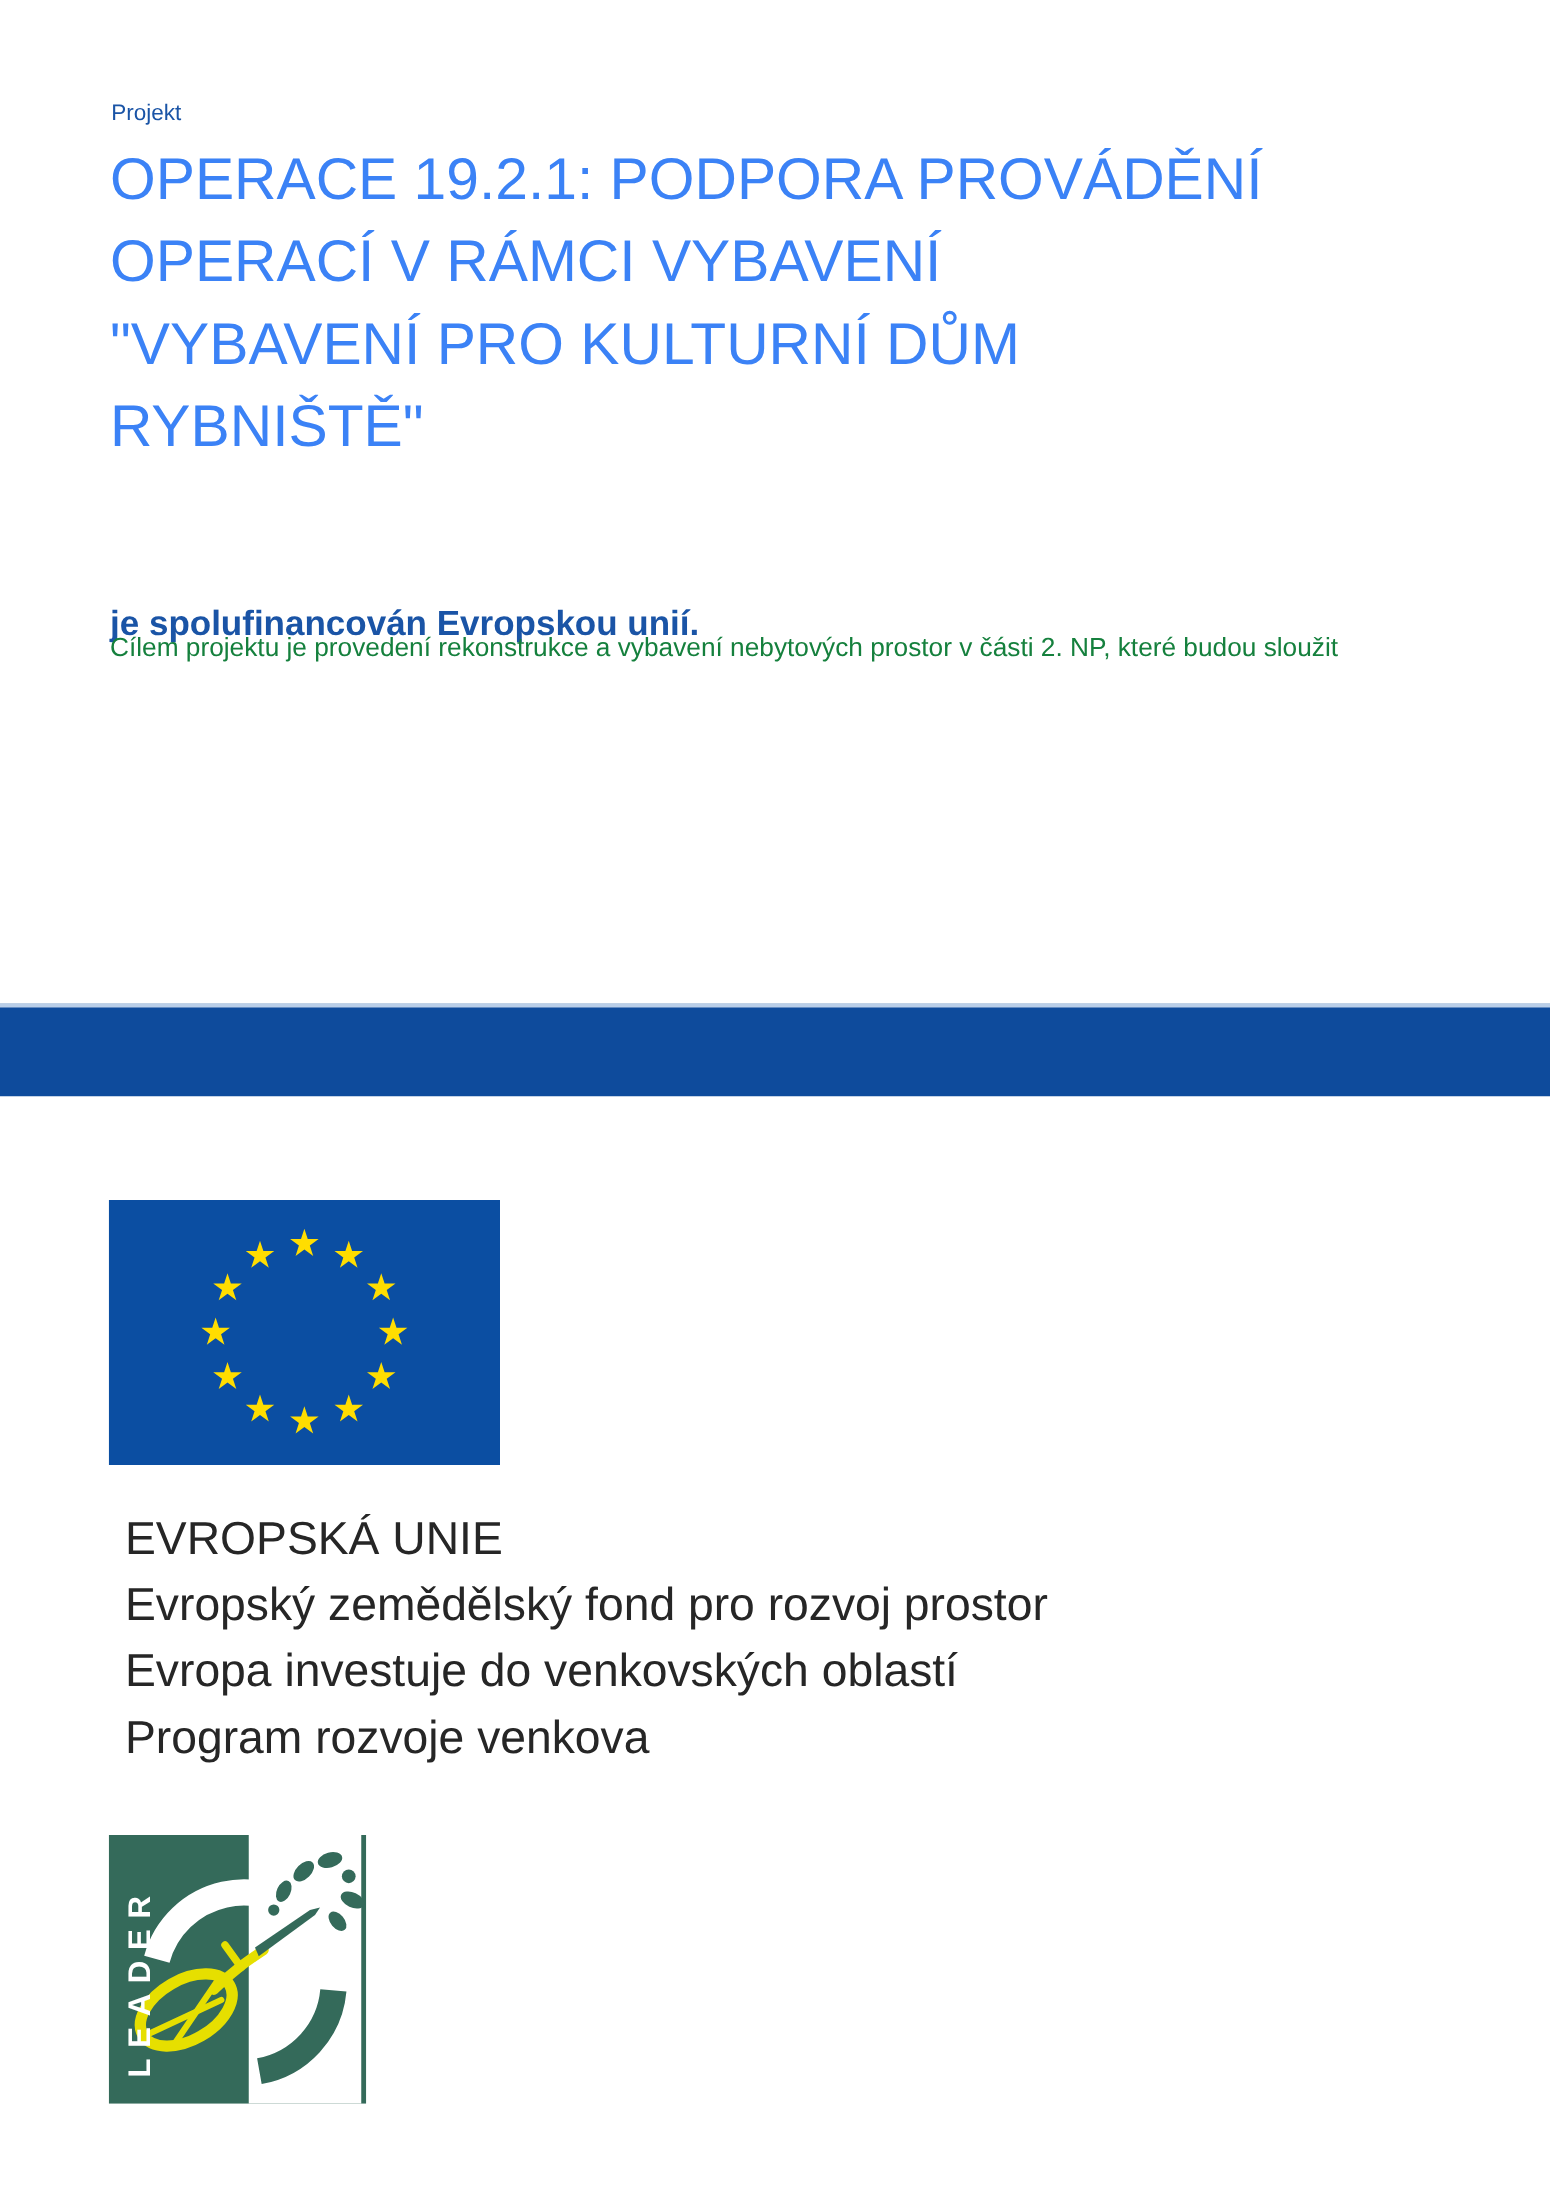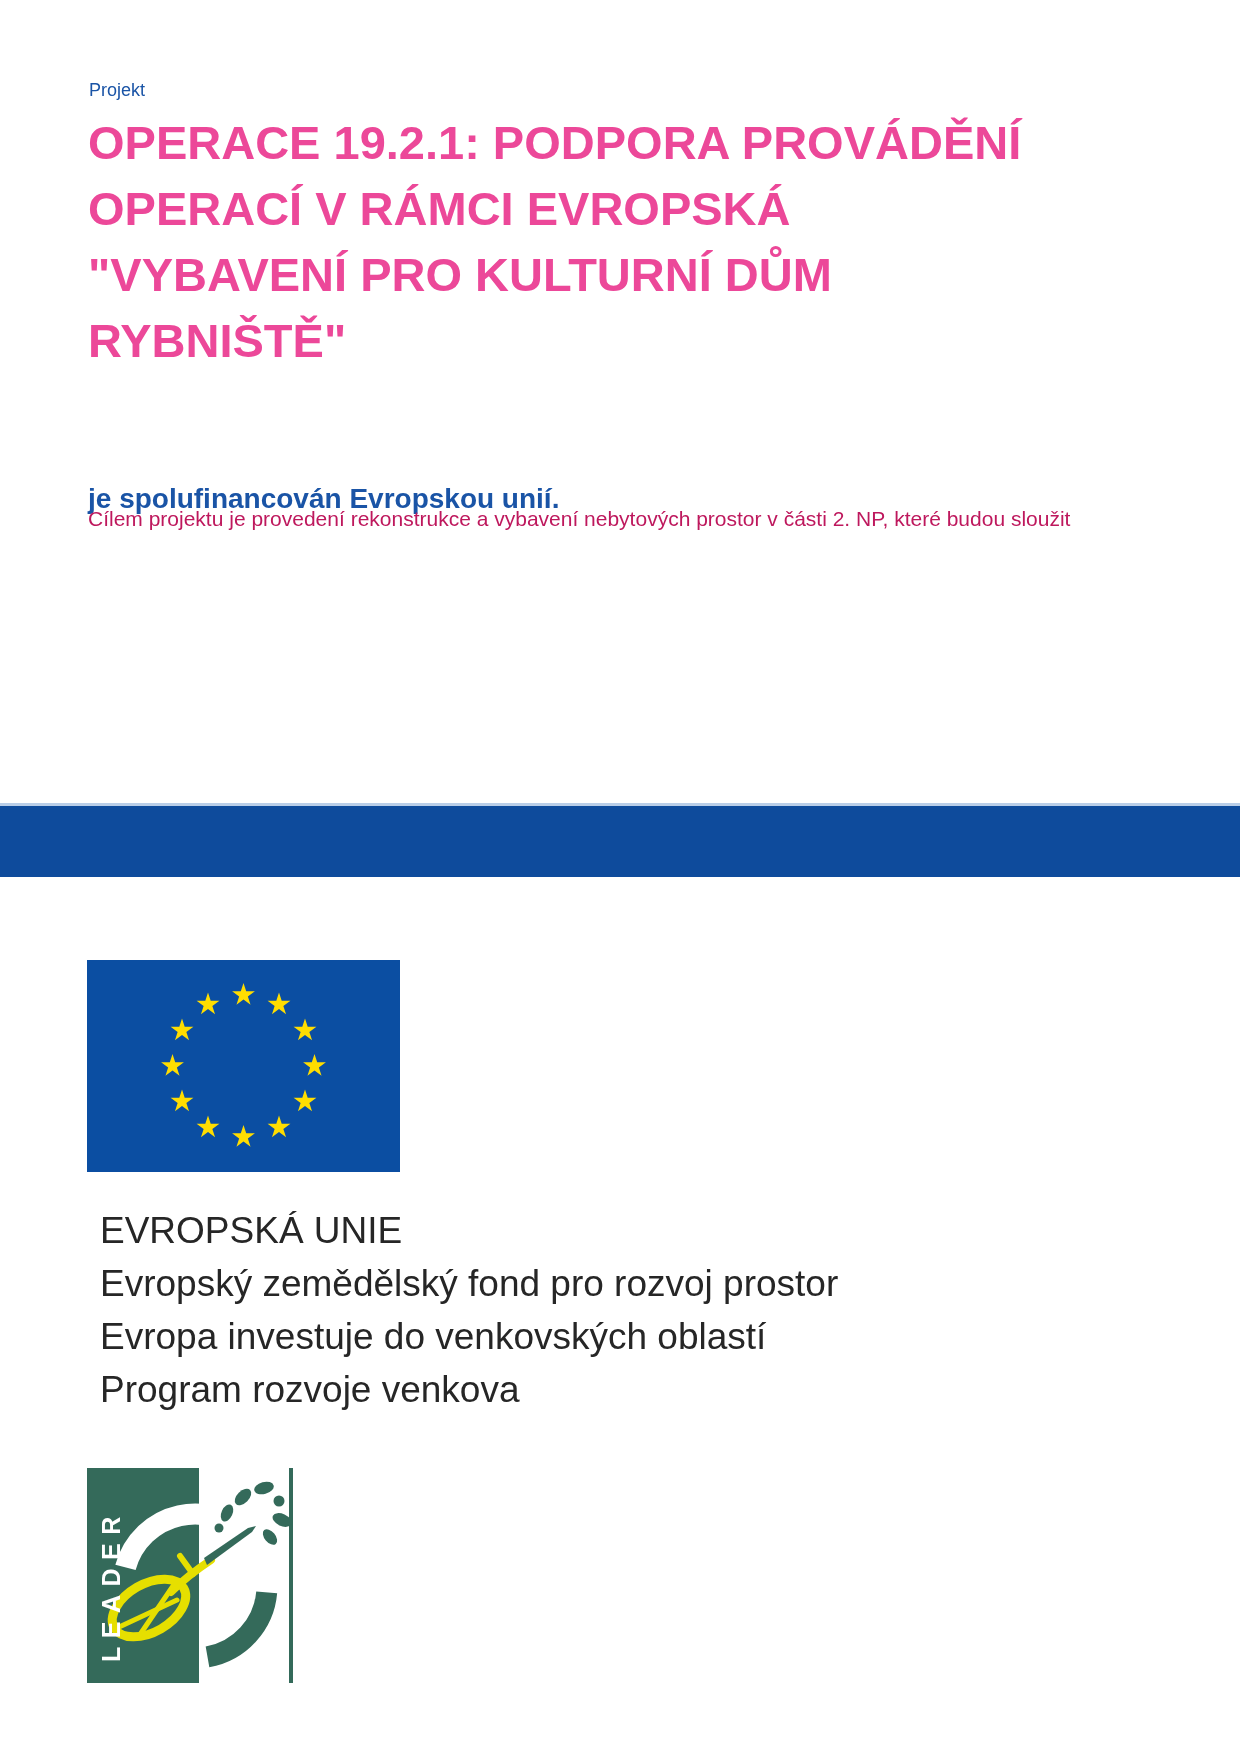--- a/index.html
+++ b/index.html
@@ -7,30 +7,30 @@
     position:relative; width:1240px; height:1754px;
     background:#ffffff; overflow:hidden;
     font-family:"Liberation Sans", sans-serif;
   }
   .kicker {
     position:absolute; left:89px; top:80px;
     font-size:18px; color:#1A54A6; white-space:nowrap;
   }
   .title {
     position:absolute; left:88px; top:110px;
-    font-size:47px; font-weight:bold; line-height:66px;
-    color:#ec4899; white-space:nowrap;
+    font-size:47px; font-weight:normal; line-height:66px;
+    color:#3b82f6; white-space:nowrap;
   }
   .subtitle {
     position:absolute; left:88px; top:463px;
     font-size:28px; font-weight:bold; color:#1A54A6; white-space:nowrap;margin-top:20px;
   }
   .desc {
     position:absolute; left:88px; top:505px;
-    font-size:21px; line-height:27.5px; color:#be185d; white-space:nowrap;
+    font-size:21px; line-height:27.5px; color:#15803d; white-space:nowrap;
   }
   .band {
     position:absolute; left:0; top:803px; width:1240px; height:74px;
     background:#0E4B9C; border-top:3px solid #B9CEE8; box-sizing:border-box;
   }
   .euflag { position:absolute; left:87px; top:960px; }
   .eutext {
     position:absolute; left:100px; top:1204px;
     font-size:37px; line-height:53px; color:#262626; white-space:nowrap;
   }
@@ -38,21 +38,21 @@
 </style>
 </head>
 <body>
 
 <div class="page">
 
   <div class="kicker">Projekt</div>
 
   <h1 class="title" style="margin:0;">
     <div>OPERACE 19.2.1: PODPORA PROVÁDĚNÍ</div>
-    <div>OPERACÍ V RÁMCI EVROPSKÁ</div>
+    <div>OPERACÍ V RÁMCI VYBAVENÍ</div>
     <div>"VYBAVENÍ PRO KULTURNÍ DŮM</div>
     <div>RYBNIŠTĚ"</div>
   </h1>
 
   <div class="subtitle">je spolufinancován Evropskou unií.</div>
 
   <div class="desc">
     <div>Cílem projektu je provedení rekonstrukce a vybavení nebytových prostor v části 2. NP, které budou sloužit</div>
   </div>
 

